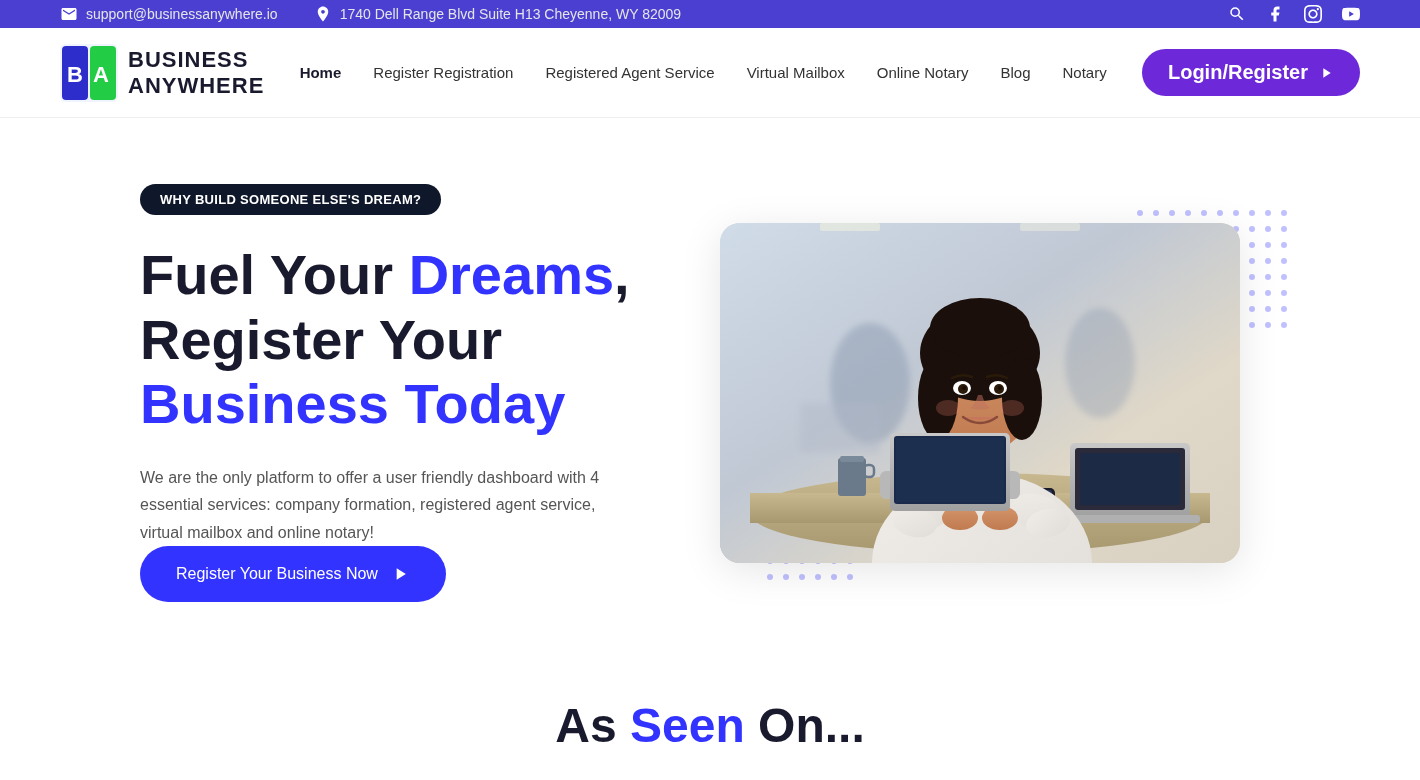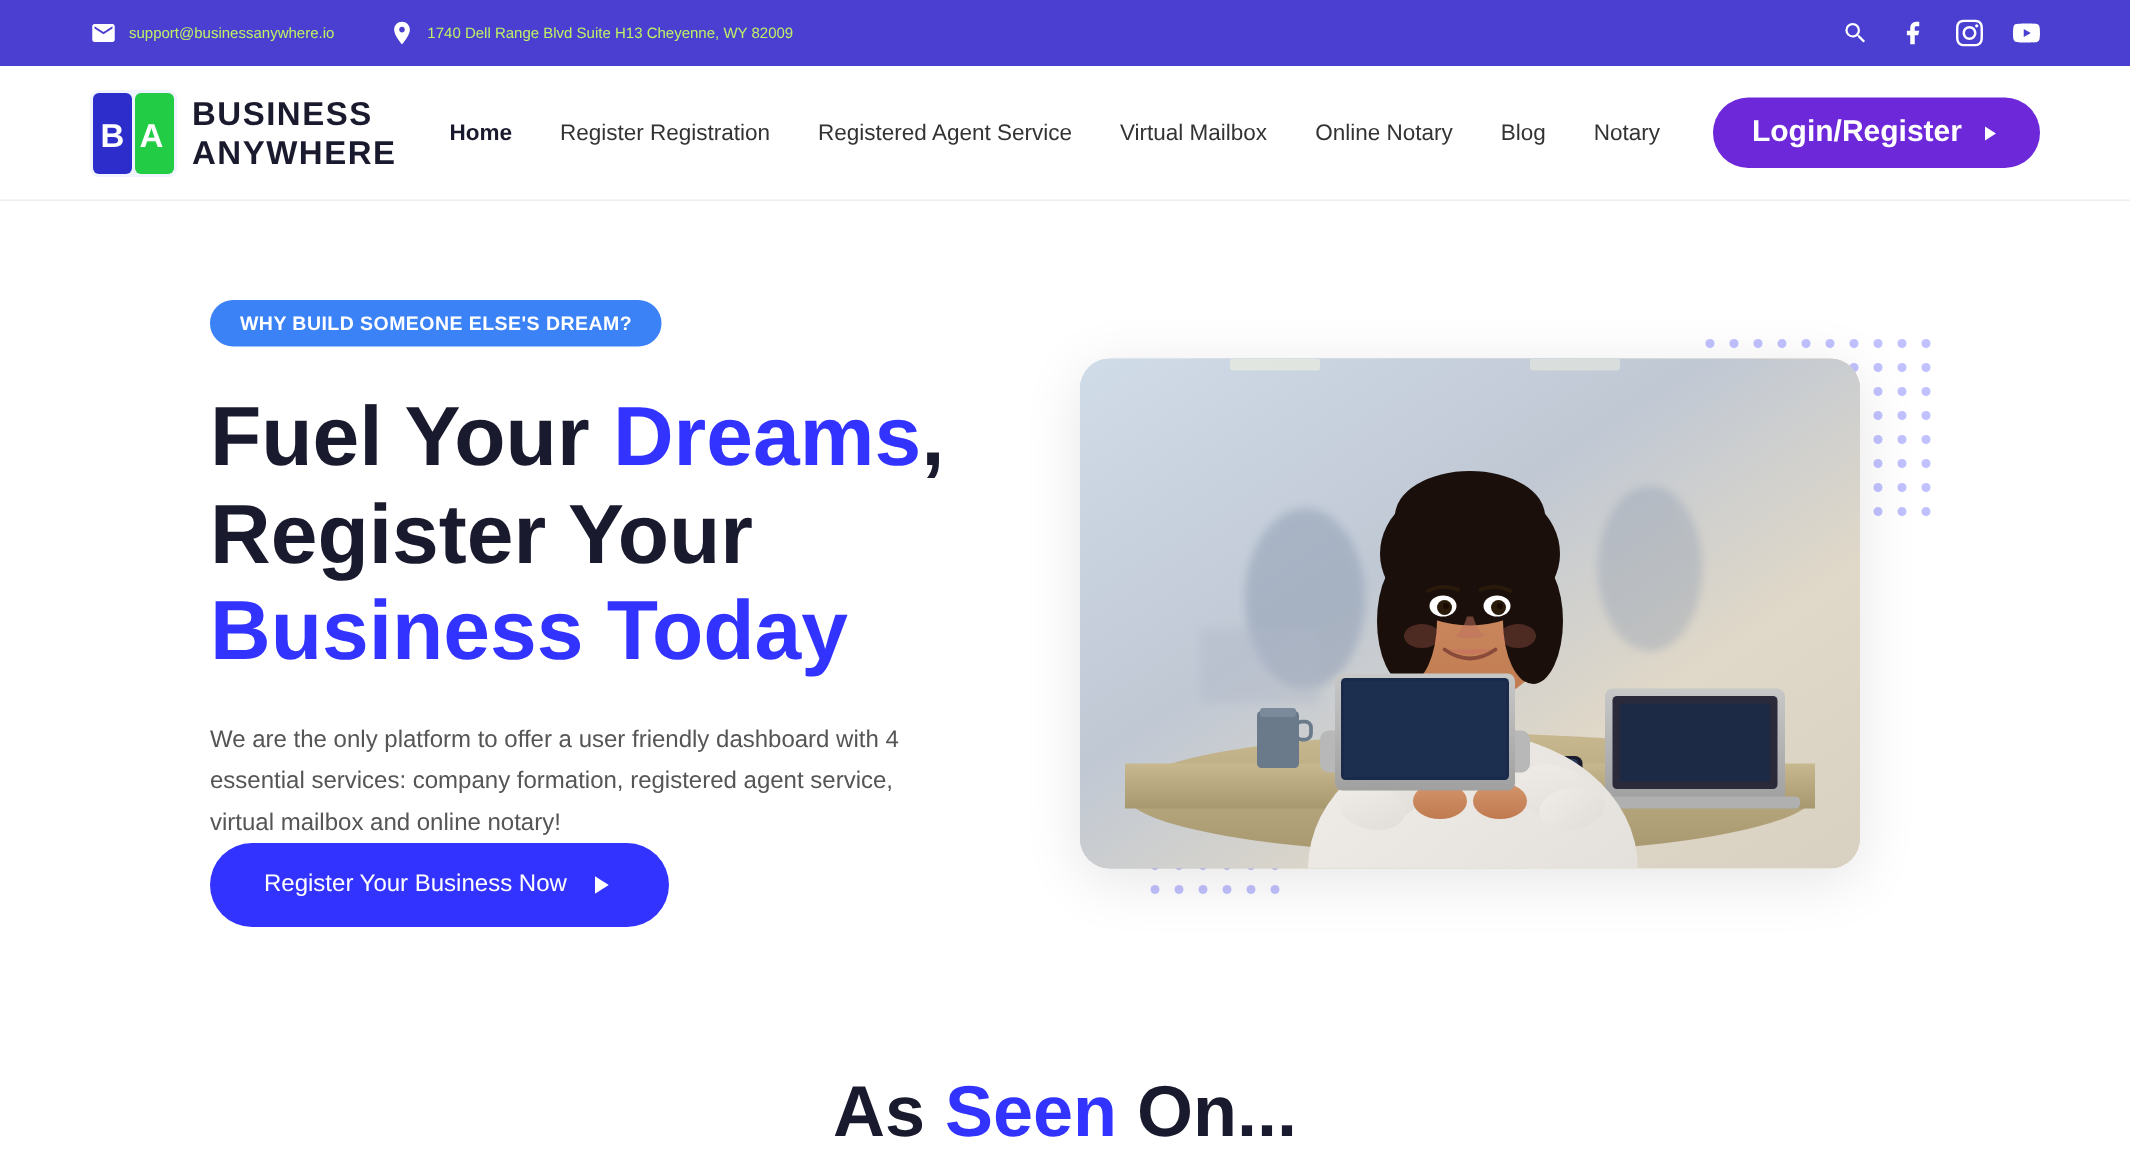--- a/index.html
+++ b/index.html
@@ -1,27 +1,27 @@
 <!DOCTYPE html>
 <html><head>
   <meta charset="utf-8">
   <style>
     * { margin: 0; padding: 0; box-sizing: border-box; }
     body { font-family: 'Arial', sans-serif; background: #fff; width: 1420px; overflow-x: hidden; }
 
     
     .top-bar {
       background: #4a3fd1;
-      color: #bef264;
+      color: #e5e5e5;
       display: flex;
       align-items: center;
       justify-content: space-between;
       padding: 0 60px;
-      height: 44px;
-      font-size: 10px;
+      height: 28px;
+      font-size: 14px;
     }
     .top-bar-left {
       display: flex;
       align-items: center;
       gap: 36px;
     }
     .top-bar-item {
       display: flex;
       align-items: center;
       gap: 8px;
@@ -93,21 +93,21 @@
       justify-content: space-between;
       padding: 50px 140px 40px 140px;
       min-height: 540px;
       background: #fff;
       position: relative;
     }
     .hero-left {
       max-width: 560px;
     }
     .hero-badge {
-      background: #3b82f6;
+      background: #0f172a;
       color: #fff;
       border-radius: 30px;
       padding: 8px 20px;
       font-size: 13px;
       font-weight: 600;
       display: inline-block;
       margin-bottom: 28px;
       letter-spacing: 0.3px;
     }
     .hero-title {

